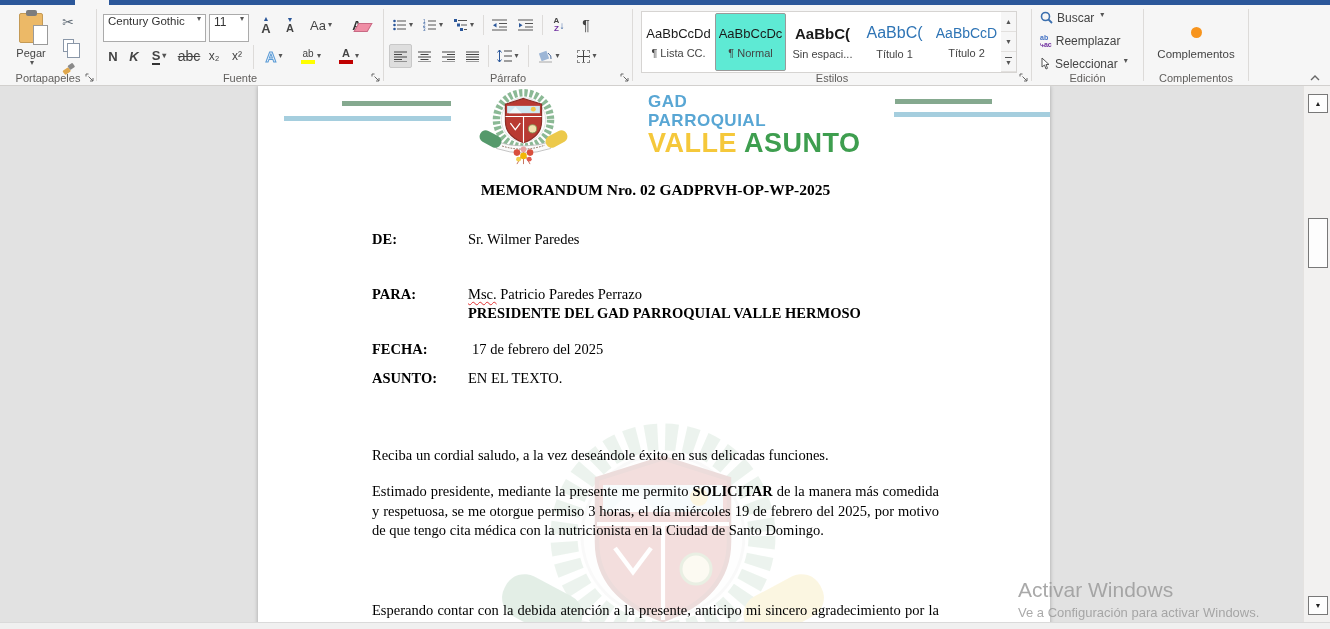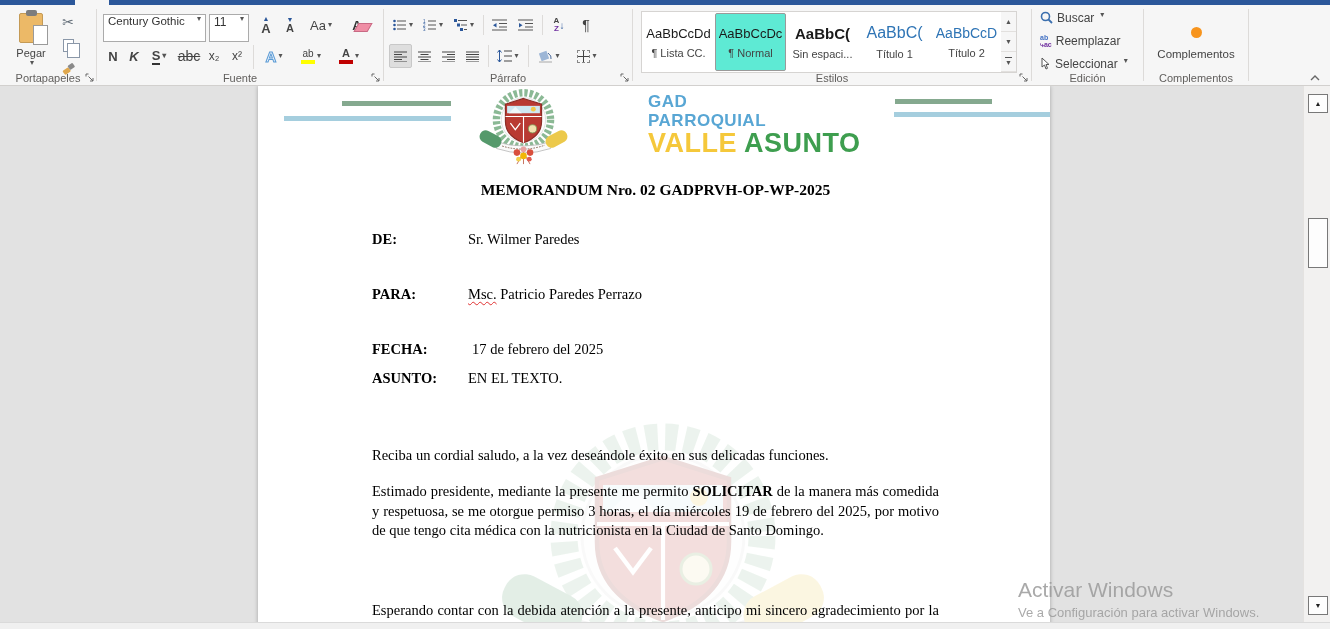--- a/index.html
+++ b/index.html
@@ -452,20 +452,21 @@
       <span class="flabel">DE:</span>
       <div class="fval">
         <div>Sr. Wilmer Paredes</div>
       </div>
     </div>
 
     <div class="frow serif" style="top:199px;height:38px">
       <span class="flabel">PARA:</span>
       <div class="fval">
         <div><span class="squiggle">Msc.</span><span> Patricio Paredes Perrazo</span></div>
+        <div class="bold">PRESIDENTE DEL GAD PARROQUIAL VALLE HERMOSO</div>
       </div>
     </div>
 
     <div class="frow serif" style="top:254px;height:19px">
       <span class="flabel">FECHA:</span>
       <div class="fval" style="left:100px">17 de febrero del 2025</div>
     </div>
 
     <div class="frow serif" style="top:283px;height:19px">
       <span class="flabel">ASUNTO:</span>

